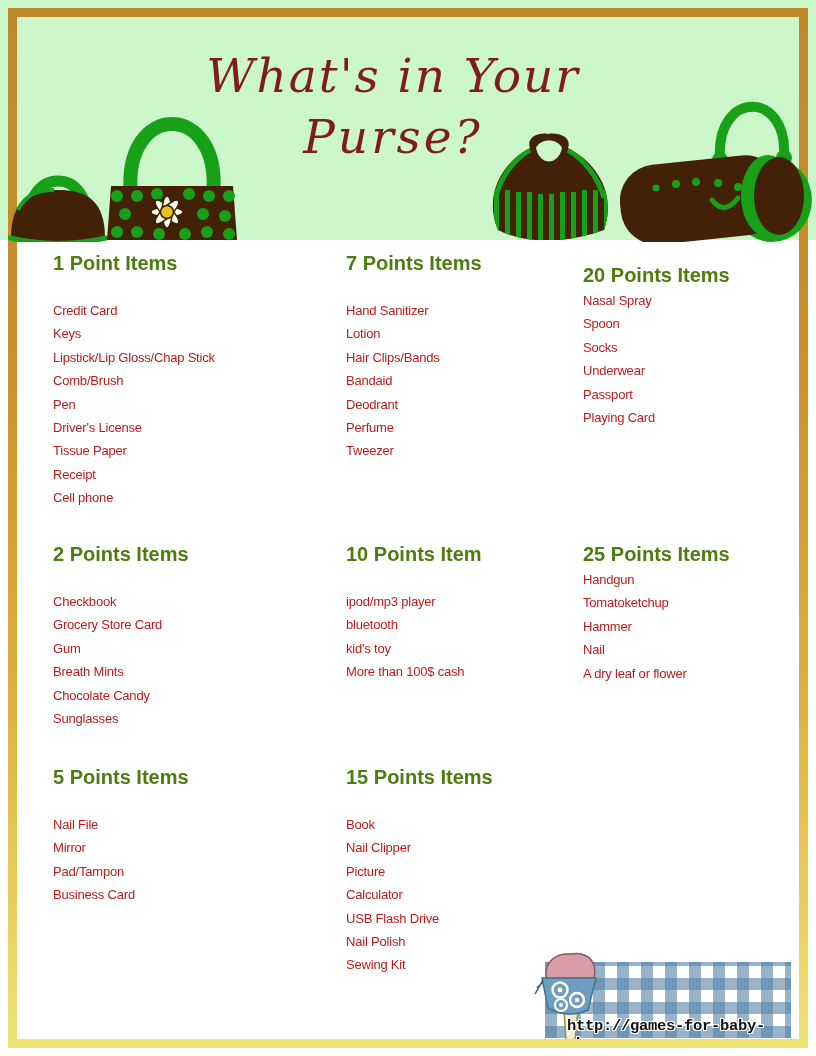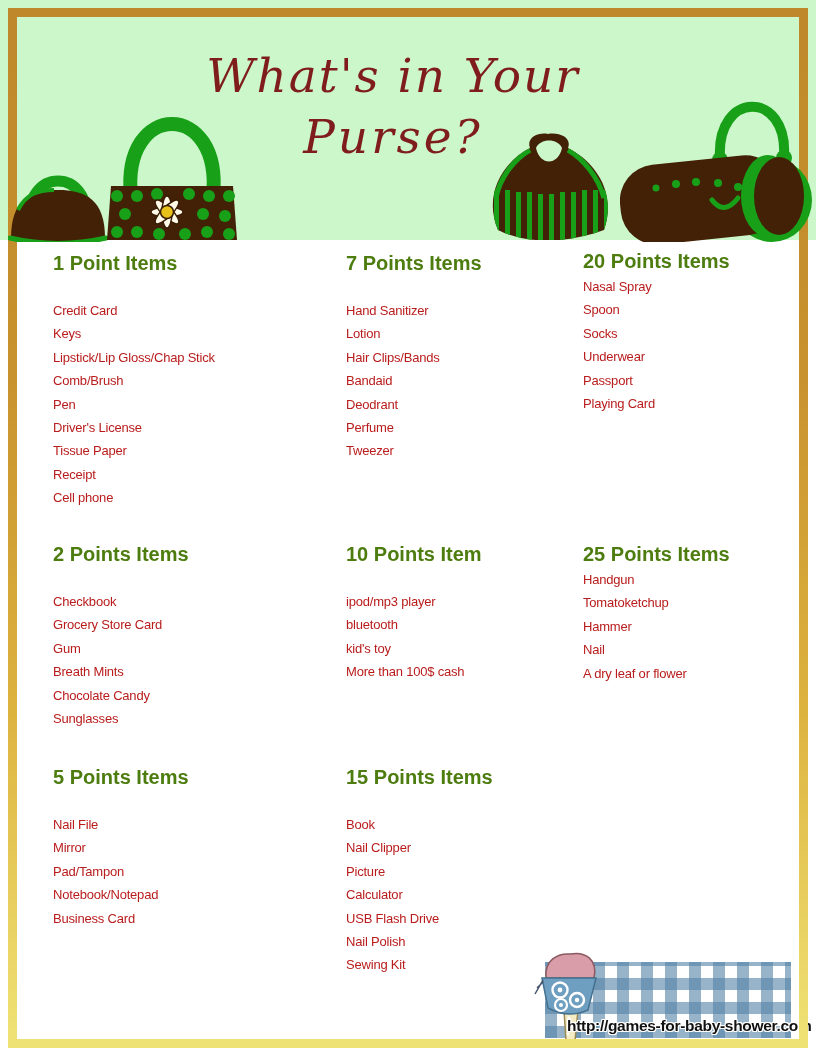--- a/index.html
+++ b/index.html
@@ -26,36 +26,36 @@
   .purse-polka{left:103px;top:84px;}
   .purse-hobo{left:486px;top:132px;}
   .purse-barrel{left:620px;top:84px;}
 
   
   #sections{position:absolute;inset:0;z-index:4;}
   .list-section{position:absolute;white-space:nowrap;}
   .sec-heading{margin:0;font-size:20px;line-height:23px;font-weight:bold;color:#4d7c0f;}
   .sec-items{list-style:none;margin:24px 0 0 0;padding:0;}
   .sec-items li{font-size:13px;line-height:23.4px;color:#b91c1c;letter-spacing:-0.2px;}
-  .s0{left:53px;top:252px}  .s1{left:346px;top:252px}  .s2{left:583px;top:250px}
+  .s0{left:53px;top:252px}  .s1{left:346px;top:252px}  .s2{left:583px;top:264px}
   .s3{left:53px;top:543px}  .s4{left:346px;top:543px}  .s5{left:583px;top:543px}
   .s6{left:53px;top:766px}  .s7{left:346px;top:766px}
   .s2 .sec-items,.s5 .sec-items{margin-top:2px;}
 
   
   .gingham{position:absolute;left:545px;top:962px;width:246px;height:76px;z-index:2;
     background-color:#fff;
     background-image:
       repeating-linear-gradient(90deg, rgba(86,133,168,.62) 0 12px, rgba(255,255,255,0) 12px 24px),
       repeating-linear-gradient(0deg,  rgba(86,133,168,.62) 0 12px, rgba(255,255,255,0) 12px 24px);}
 
   .icecream{position:absolute;left:530px;top:948px;z-index:3;}
 
   .url{position:absolute;left:567px;top:1017px;z-index:4;
-       font-family:Liberation Sans, sans-serif;font-weight:bold;font-size:15.5px;
+       font-family:Liberation Mono, monospace;font-weight:bold;font-size:15.5px;
        letter-spacing:-0.3px;color:#111;
        text-shadow:-1px -1px 0 #fff,1px -1px 0 #fff,-1px 1px 0 #fff,1px 1px 0 #fff,
                    -1px 0 0 #fff,1px 0 0 #fff,0 -1px 0 #fff,0 1px 0 #fff;}
 </style>
 </head>
 <body>
 
 <div class="page">
 
   <div class="header-band"></div>
@@ -216,21 +216,20 @@
           <li>Nail</li>
           <li>A dry leaf or flower</li>
         </ul>
       </section>
       <section class="list-section s6">
         <h2 class="sec-heading">5 Points Items</h2>
         <ul class="sec-items">
           <li>Nail File</li>
           <li>Mirror</li>
           <li>Pad/Tampon</li>
-          <li>Notebook/Notepad</li>
           <li>Business Card</li>
         </ul>
       </section>
       <section class="list-section s7">
         <h2 class="sec-heading">15 Points Items</h2>
         <ul class="sec-items">
           <li>Book</li>
           <li>Nail Clipper</li>
           <li>Picture</li>
           <li>Calculator</li>

